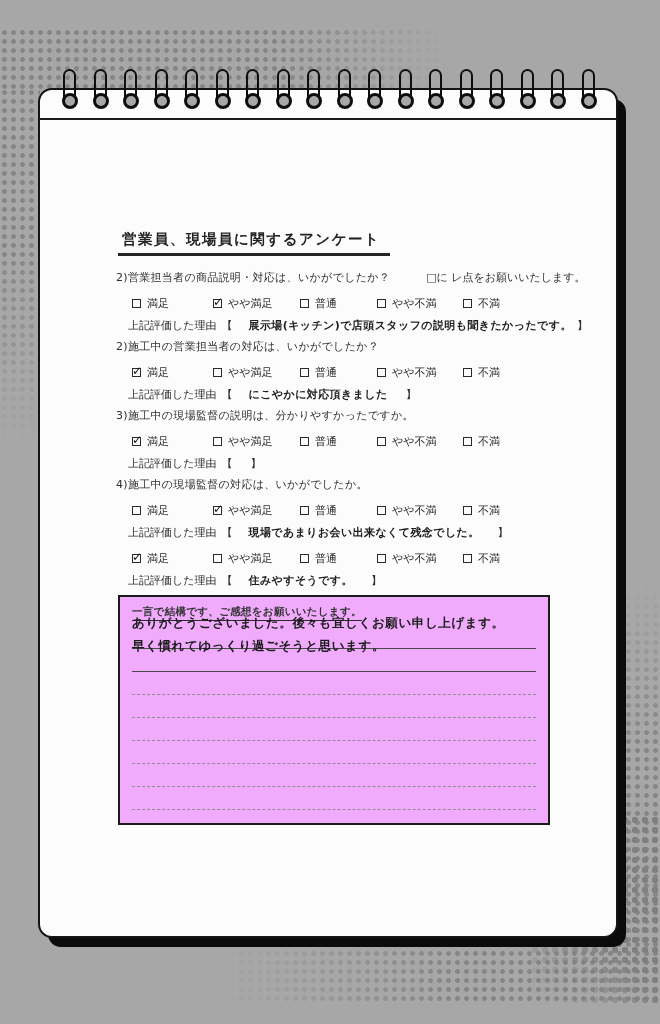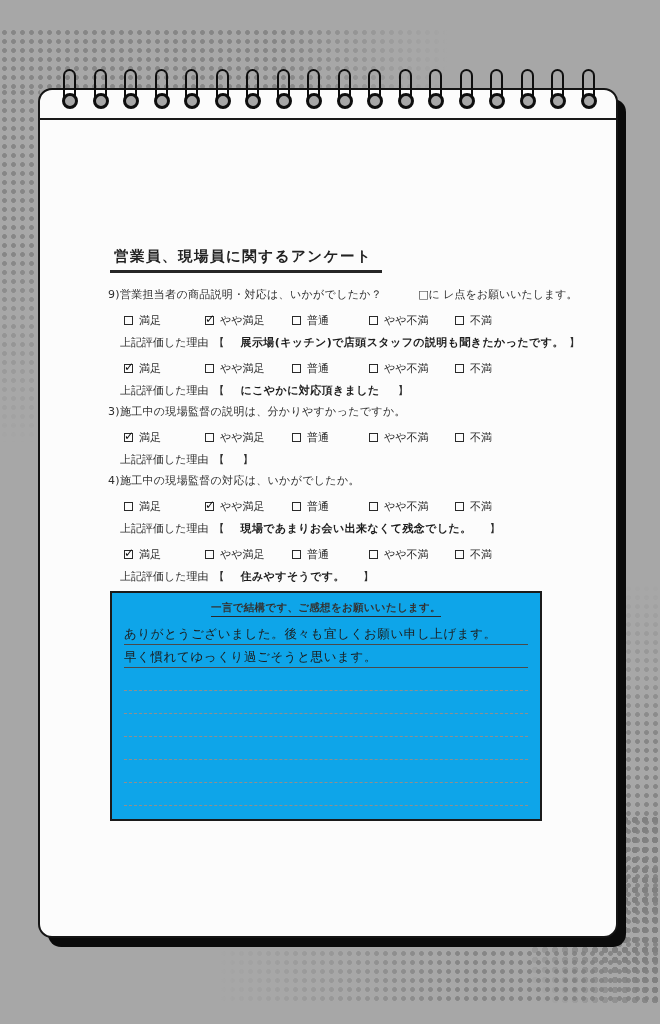--- a/index.html
+++ b/index.html
@@ -37,22 +37,22 @@
 
   
   .binding { position:absolute; left:0; top:-21px; width:100%; height:56px; }
   .ring { position:absolute; top:0; width:16px; height:56px; }
   .ring .loop { position:absolute; left:1px; top:0; width:13px; height:33px;
     border:2.5px solid #0e0e0e; border-bottom:none; border-radius:7px 7px 0 0; }
   .ring .knot { position:absolute; left:0; top:24px; width:16px; height:16px;
     border:3px solid #0e0e0e; border-radius:50%; background:#a7a7a7; }
 
   
-  .content { position:absolute; left:68px; top:140px; width:476px;
-    color:#2e2e2e; font-size:11px;margin-top:17px; }
+  .content { position:absolute; left:76px; top:140px; width:476px;
+    color:#2e2e2e; font-size:11px; }
   .form-title { display:inline-block; font-size:14.5px; font-weight:bold;
     letter-spacing:1.5px; color:#222; padding:0 10px 4px 4px; margin-left:2px;
     border-bottom:3px solid #262626; }
 
   .q { margin-top:6px; }
   .q:first-of-type { margin-top:14px; }
   .q-head { display:flex; align-items:baseline; white-space:nowrap; }
   .q-text { letter-spacing:0.3px; }
   .q-note { margin-left:36px; }
   .q-opts { display:flex; margin-top:11px; padding-left:16px; align-items:center; }
@@ -65,27 +65,27 @@
     line-height:4px; text-indent:-1px; overflow:visible; }
   .q-reason { display:flex; align-items:flex-start; margin-top:7px;
     padding-left:12px; white-space:nowrap; }
   .r-open { margin-left:5px; }
   .r-text { margin-left:16px; font-weight:600; color:#1d1d1d; letter-spacing:0.4px; }
   .r-close { margin-left:18px; }
   .q.far .r-close { margin-left:auto; margin-right:4px; }
 
   
   .comment-box { margin-top:7px; margin-left:2px; width:432px; height:230px;
-    border:2.2px solid #1b1b1b; padding:8px 12px 0 12px; background:#0ea5e9;text-align:center; }
+    border:2.2px solid #1b1b1b; padding:8px 12px 0 12px; background:#f0abfc; }
   .c-header { display:inline-block; font-size:10.5px; font-weight:bold; color:#333;
     border-bottom:1.5px solid #2a2a2a; padding-bottom:1px; letter-spacing:0.3px; }
   .c-lines { margin-top:5px; }
   .c-line { height:23px; border-bottom:1px dashed #8f8f8f;
-    font-size:12.5px; font-weight:normal; color:#1c1c1c; letter-spacing:0.6px;
-    display:flex; align-items:flex-end; padding-bottom:1px; white-space:nowrap; }
+    font-size:12.5px; font-weight:bold; color:#1c1c1c; letter-spacing:0.6px;
+    display:flex; align-items:flex-end; padding-bottom:16px; white-space:nowrap; }
   .c-line.written { border-bottom:1.4px solid #4a4a4a; }
 </style>
 </head>
 <body>
 
 <div class="stage">
   <div class="halftone p-topleft"></div>
   <div class="halftone p-leftcol"></div>
   <div class="halftone p-rightcol"></div>
   <div class="halftone p-bottom"></div>
@@ -166,21 +166,21 @@
           <span class="knot"></span>
         </span>
       </div>
     <div class="head-strip"></div>
 
     <div class="content">
       <div class="form-title">営業員、現場員に関するアンケート</div>
       <div id="questions">
   <div class="q far">
     <div class="q-head">
-      <span class="q-text">9)営業担当者の商品説明・対応は、いかがでしたか？</span>
+      <span class="q-text">2)営業担当者の商品説明・対応は、いかがでしたか？</span>
       <span class="q-note">□に レ点をお願いいたします。</span>
     </div>
     <div class="q-opts">
               <span class="opt">
                 <span class="cb"></span>
                 <span>満足</span>
               </span>
               <span class="opt">
                 <span class="cb checked">✓</span>
                 <span>やや満足</span>
@@ -200,20 +200,24 @@
             </div>
     <div class="q-reason">
       <span class="r-label">上記評価した理由</span>
       <span class="r-open">【</span>
       <span class="r-text">展示場(キッチン)で店頭スタッフの説明も聞きたかったです。</span>
       <span class="r-close">】</span>
     </div>
   </div>
 
   <div class="q">
+    <div class="q-head">
+      <span class="q-text">2)施工中の営業担当者の対応は、いかがでしたか？</span>
+
+    </div>
     <div class="q-opts">
               <span class="opt">
                 <span class="cb checked">✓</span>
                 <span>満足</span>
               </span>
               <span class="opt">
                 <span class="cb"></span>
                 <span>やや満足</span>
               </span>
               <span class="opt">

